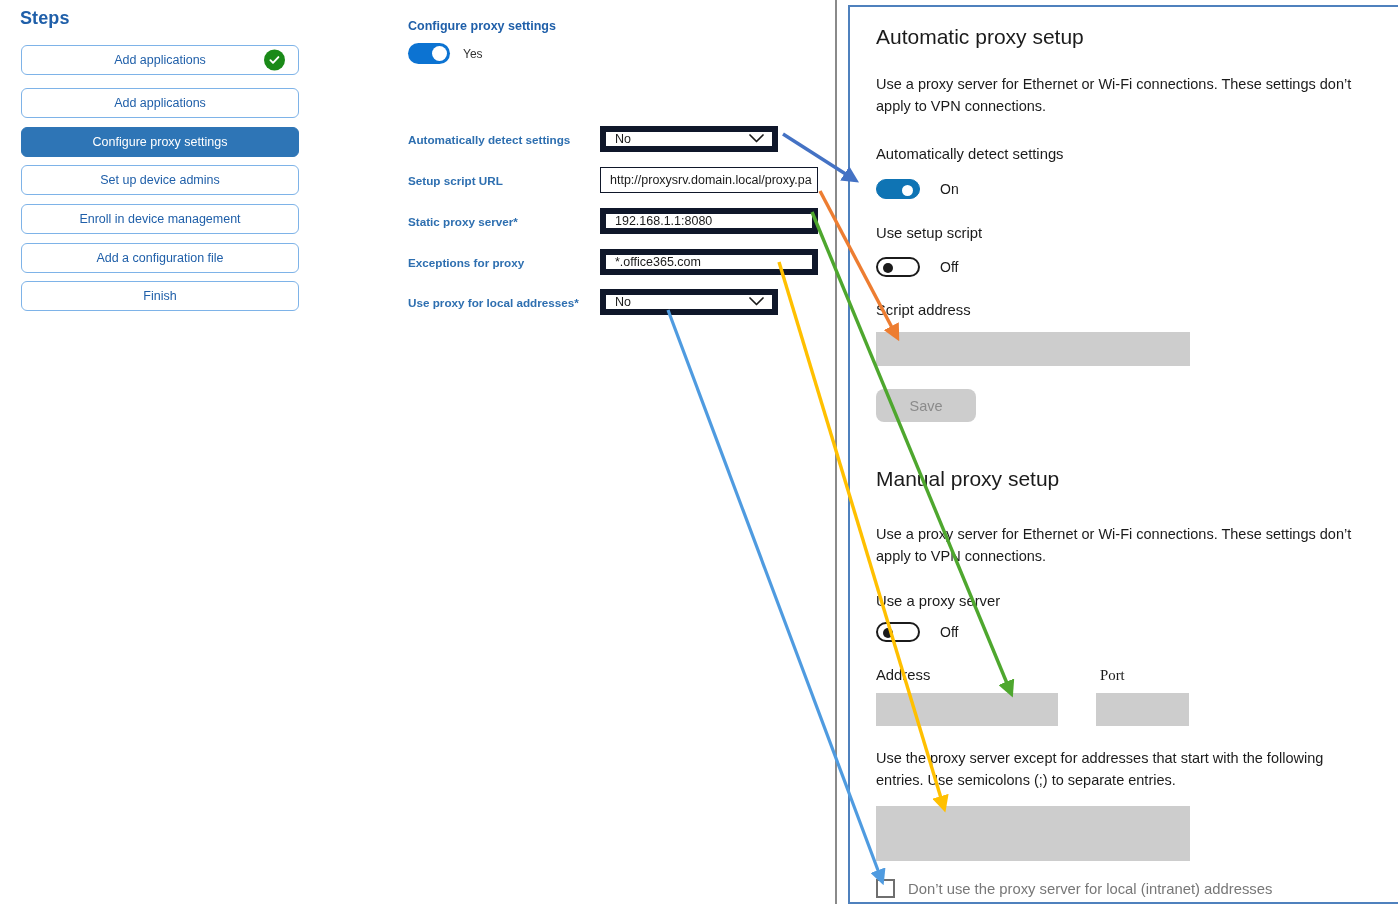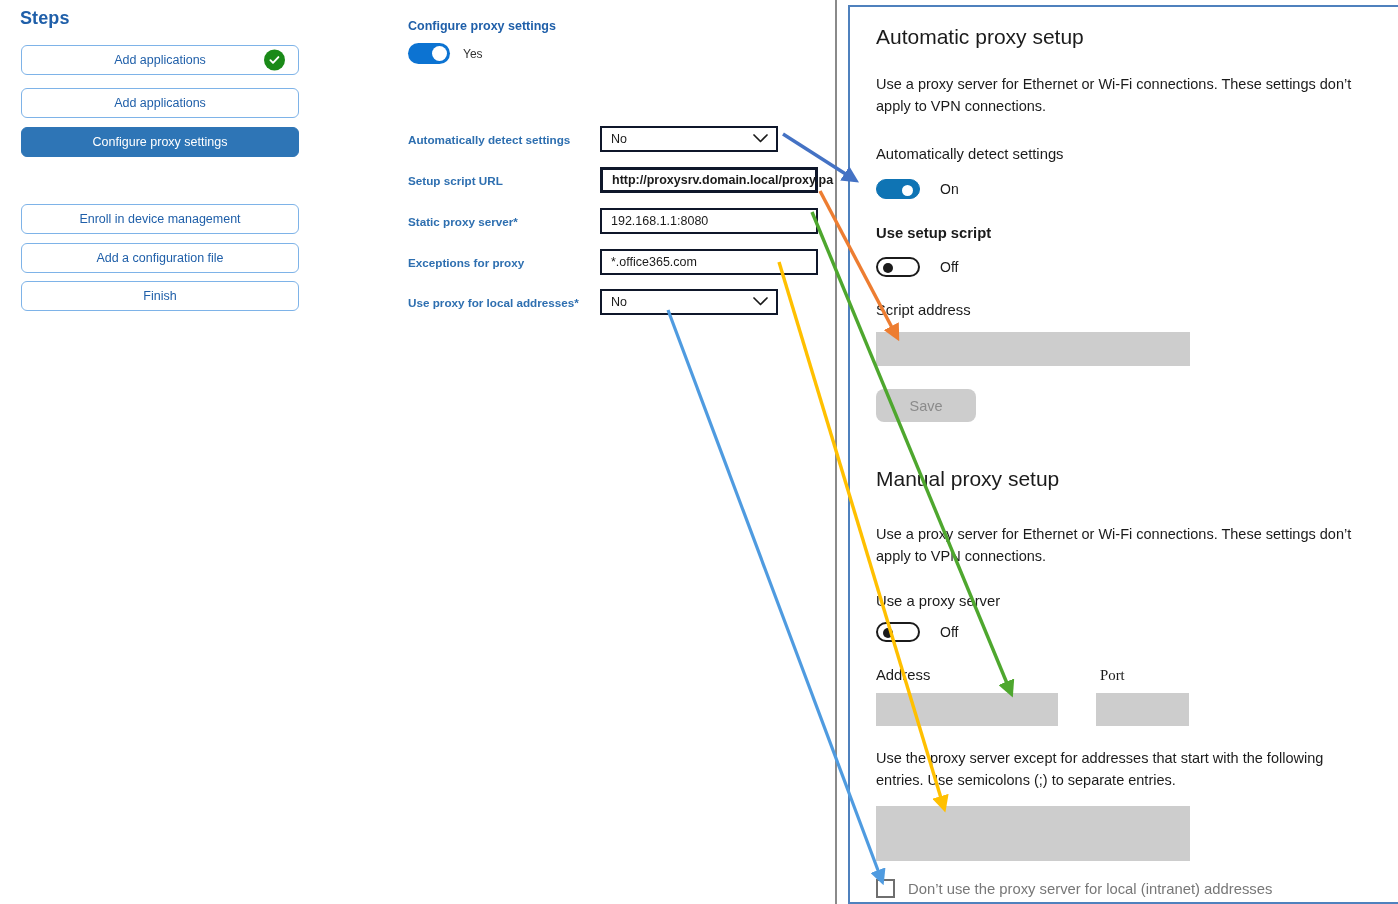--- a/index.html
+++ b/index.html
@@ -113,31 +113,31 @@
     color: #2E6FB0;
     white-space: nowrap;
   }
   .field-label .req { color: #2E6FB0; font-weight: bold; }
   .field-ctl {
     position: absolute;
     left: 260px;
     top: 0;
     height: 26px;
     box-sizing: border-box;
-    border: 2px solid #0f172a;
+    border: 6px solid #0f172a;
     background: #ffffff;
     font-size: 12.5px;
     color: #1a1a1a;
     display: flex;
     align-items: center;
     padding-left: 9px;
   }
   .field-ctl.select { width: 178px; justify-content: space-between; padding-right: 8px; }
   .field-ctl.input  { width: 218px; }
-  .field-ctl.focused { border: 3px solid #0f172a; box-shadow: inset 0 0 0 1px #ffffff; font-weight: bold; }
+  .field-ctl.focused { border: 1px solid #0f172a; box-shadow: inset 0 0 0 1px #ffffff; }
   .chev { display: block; }
 
   
   #gray-divider {
     position: absolute;
     left: 835px; top: 0;
     width: 2px; height: 904px;
     background: #8a8a8a;
   }
   #blue-frame {
@@ -260,20 +260,23 @@
   </div>
 
   <div class="step-btn" style="top:88px;">
     <span>Add applications</span>
   </div>
 
   <div class="step-btn active" style="top:127px;">
     <span>Configure proxy settings</span>
   </div>
 
+  <div class="step-btn" style="top:165px;">
+    <span>Set up device admins</span>
+  </div>
 
   <div class="step-btn" style="top:204px;">
     <span>Enroll in device management</span>
   </div>
 
   <div class="step-btn" style="top:243px;">
     <span>Add a configuration file</span>
   </div>
 
   <div class="step-btn" style="top:281px;">
@@ -346,21 +349,21 @@
   <div class="win-p" style="top:68px;">Use a proxy server for Ethernet or Wi-Fi connections. These settings don’t apply to VPN connections.</div>
 
   <div class="win-lbl" style="top:141px;">Automatically detect settings</div>
   <div class="win-toggle-row" style="top:174px;">
     <span class="win-switch on">
         <span class="wknob"></span>
       </span>
     <span class="win-switch-text">On</span>
   </div>
 
-  <div class="win-lbl" style="top:220px;font-weight:bold;">Use setup script</div>
+  <div class="win-lbl" style="top:220px;">Use setup script</div>
   <div class="win-toggle-row" style="top:252px;">
     <span class="win-switch off">
         <span class="wknob"></span>
       </span>
     <span class="win-switch-text">Off</span>
   </div>
 
   <div class="win-lbl" style="top:297px;">Script address</div>
   <div class="win-box" style="left:28px; top:327px; width:314px; height:34px;"></div>
 

